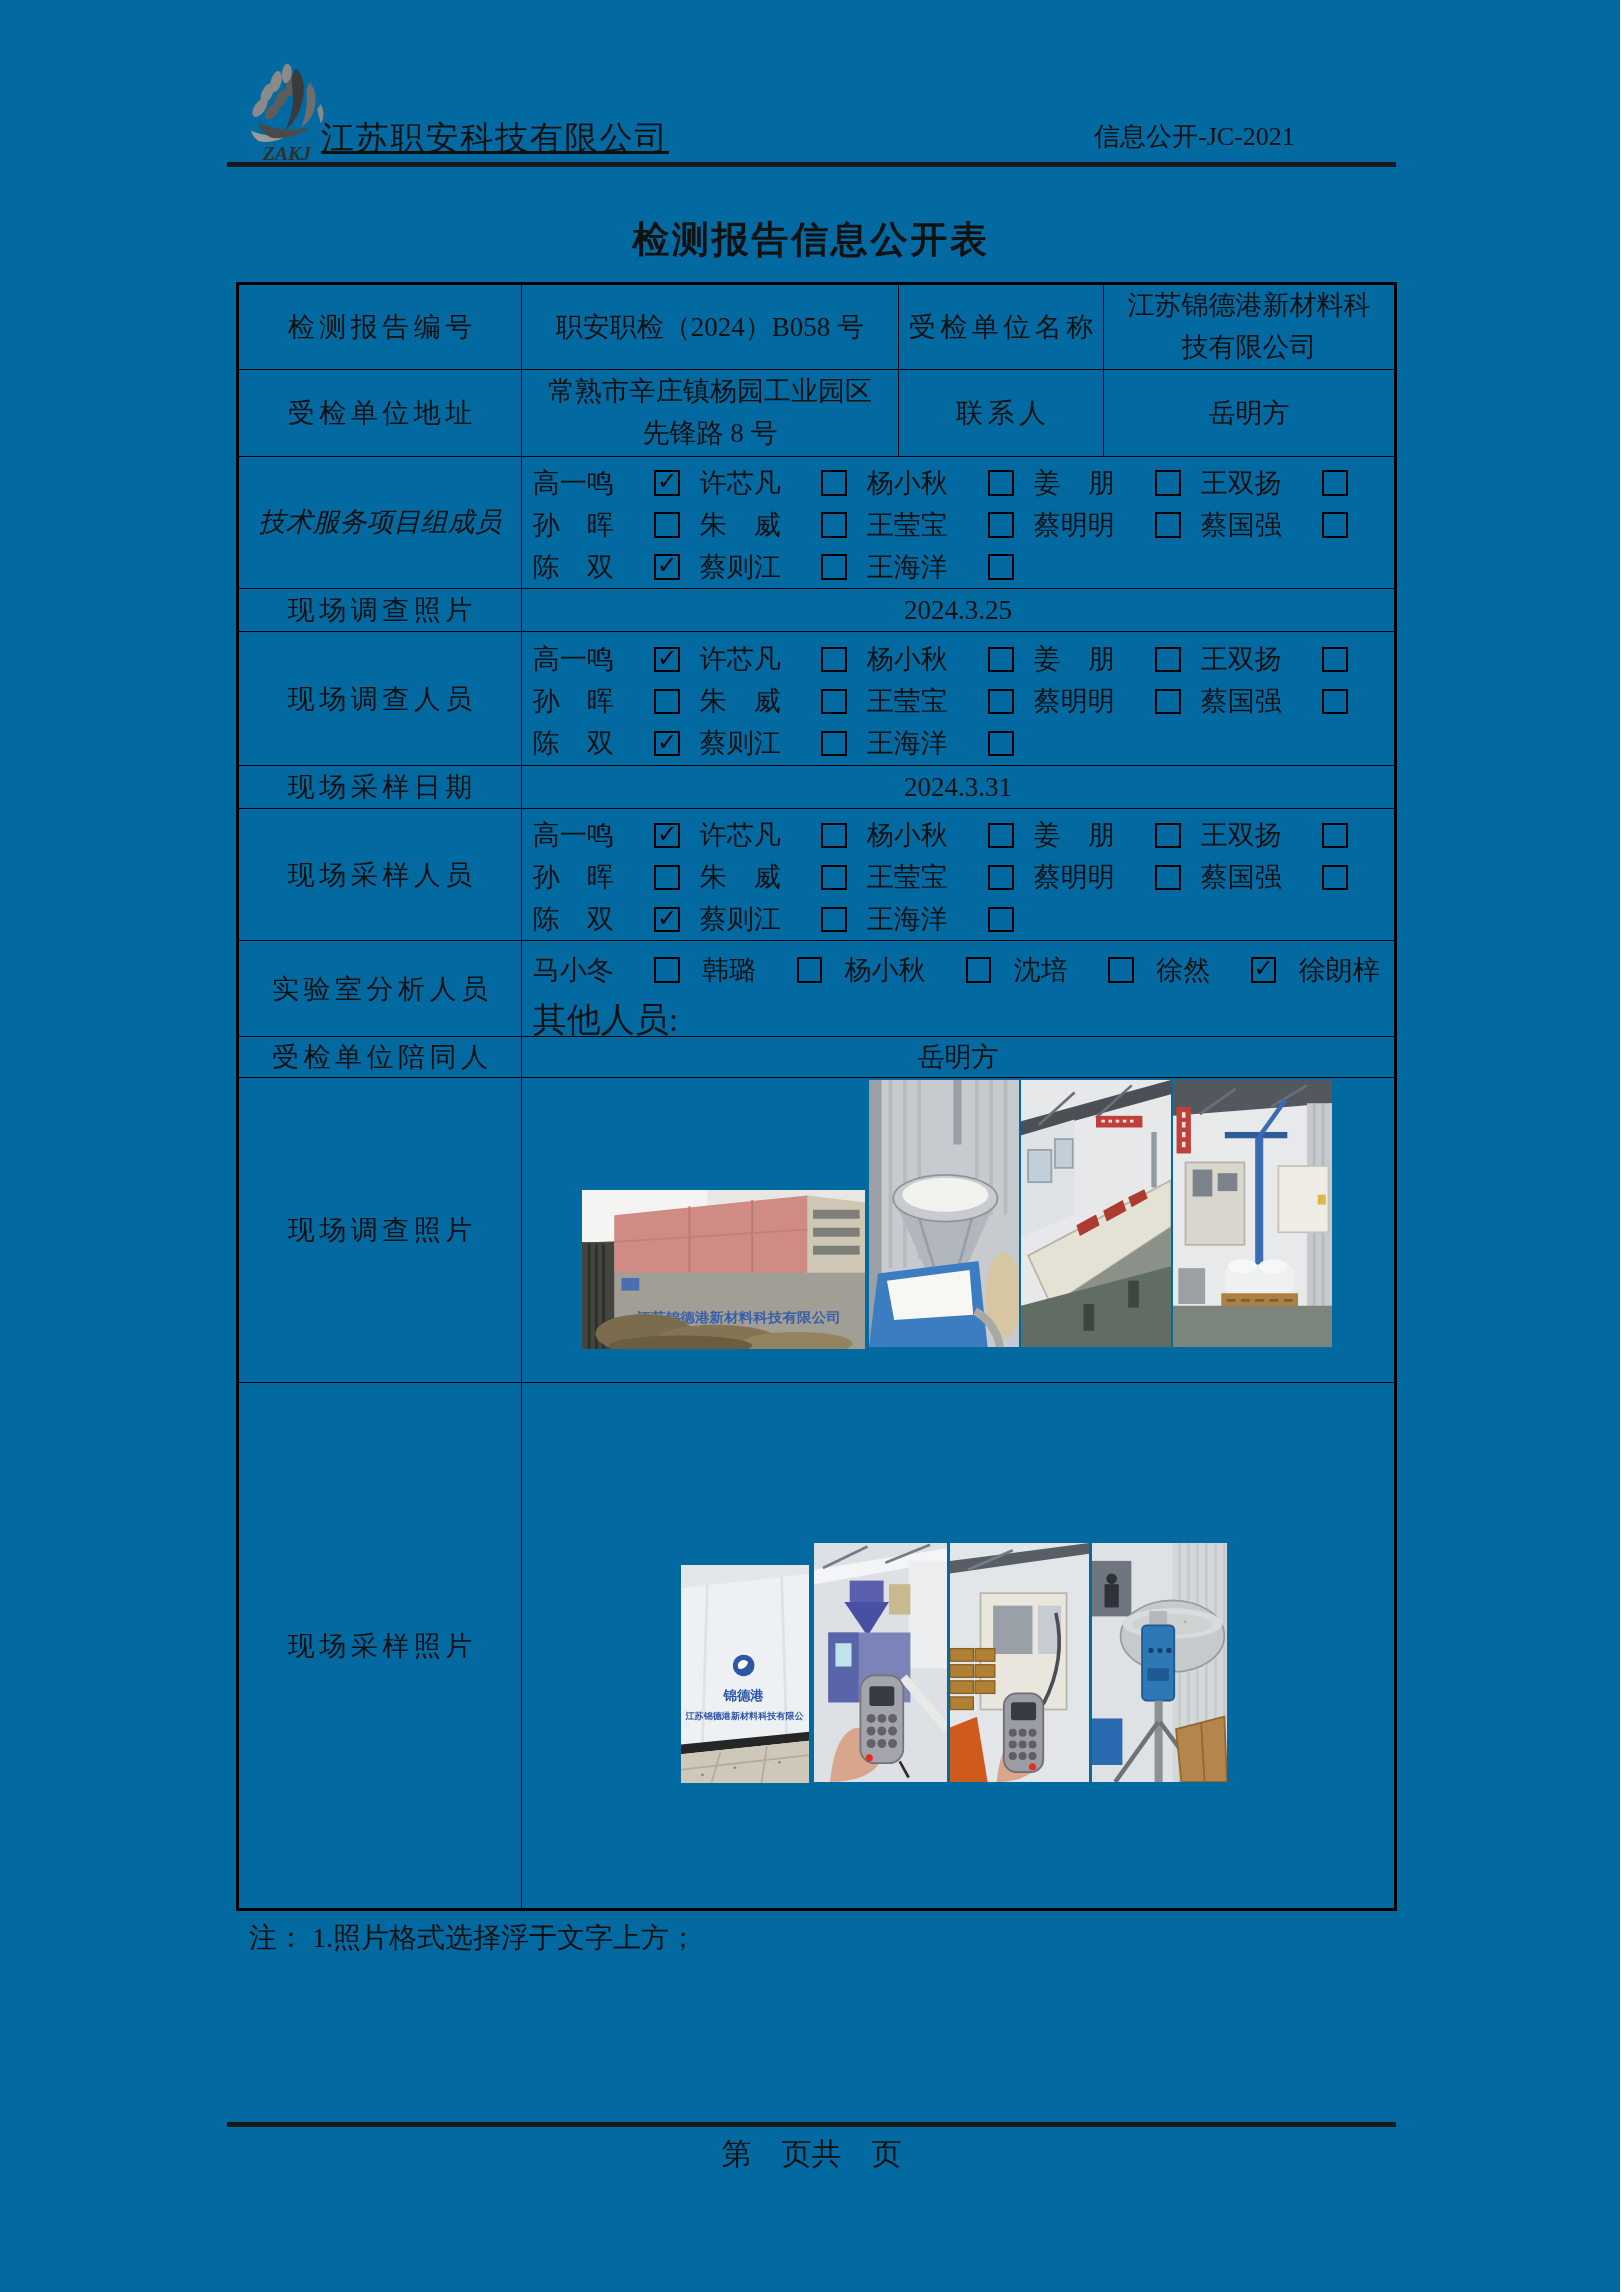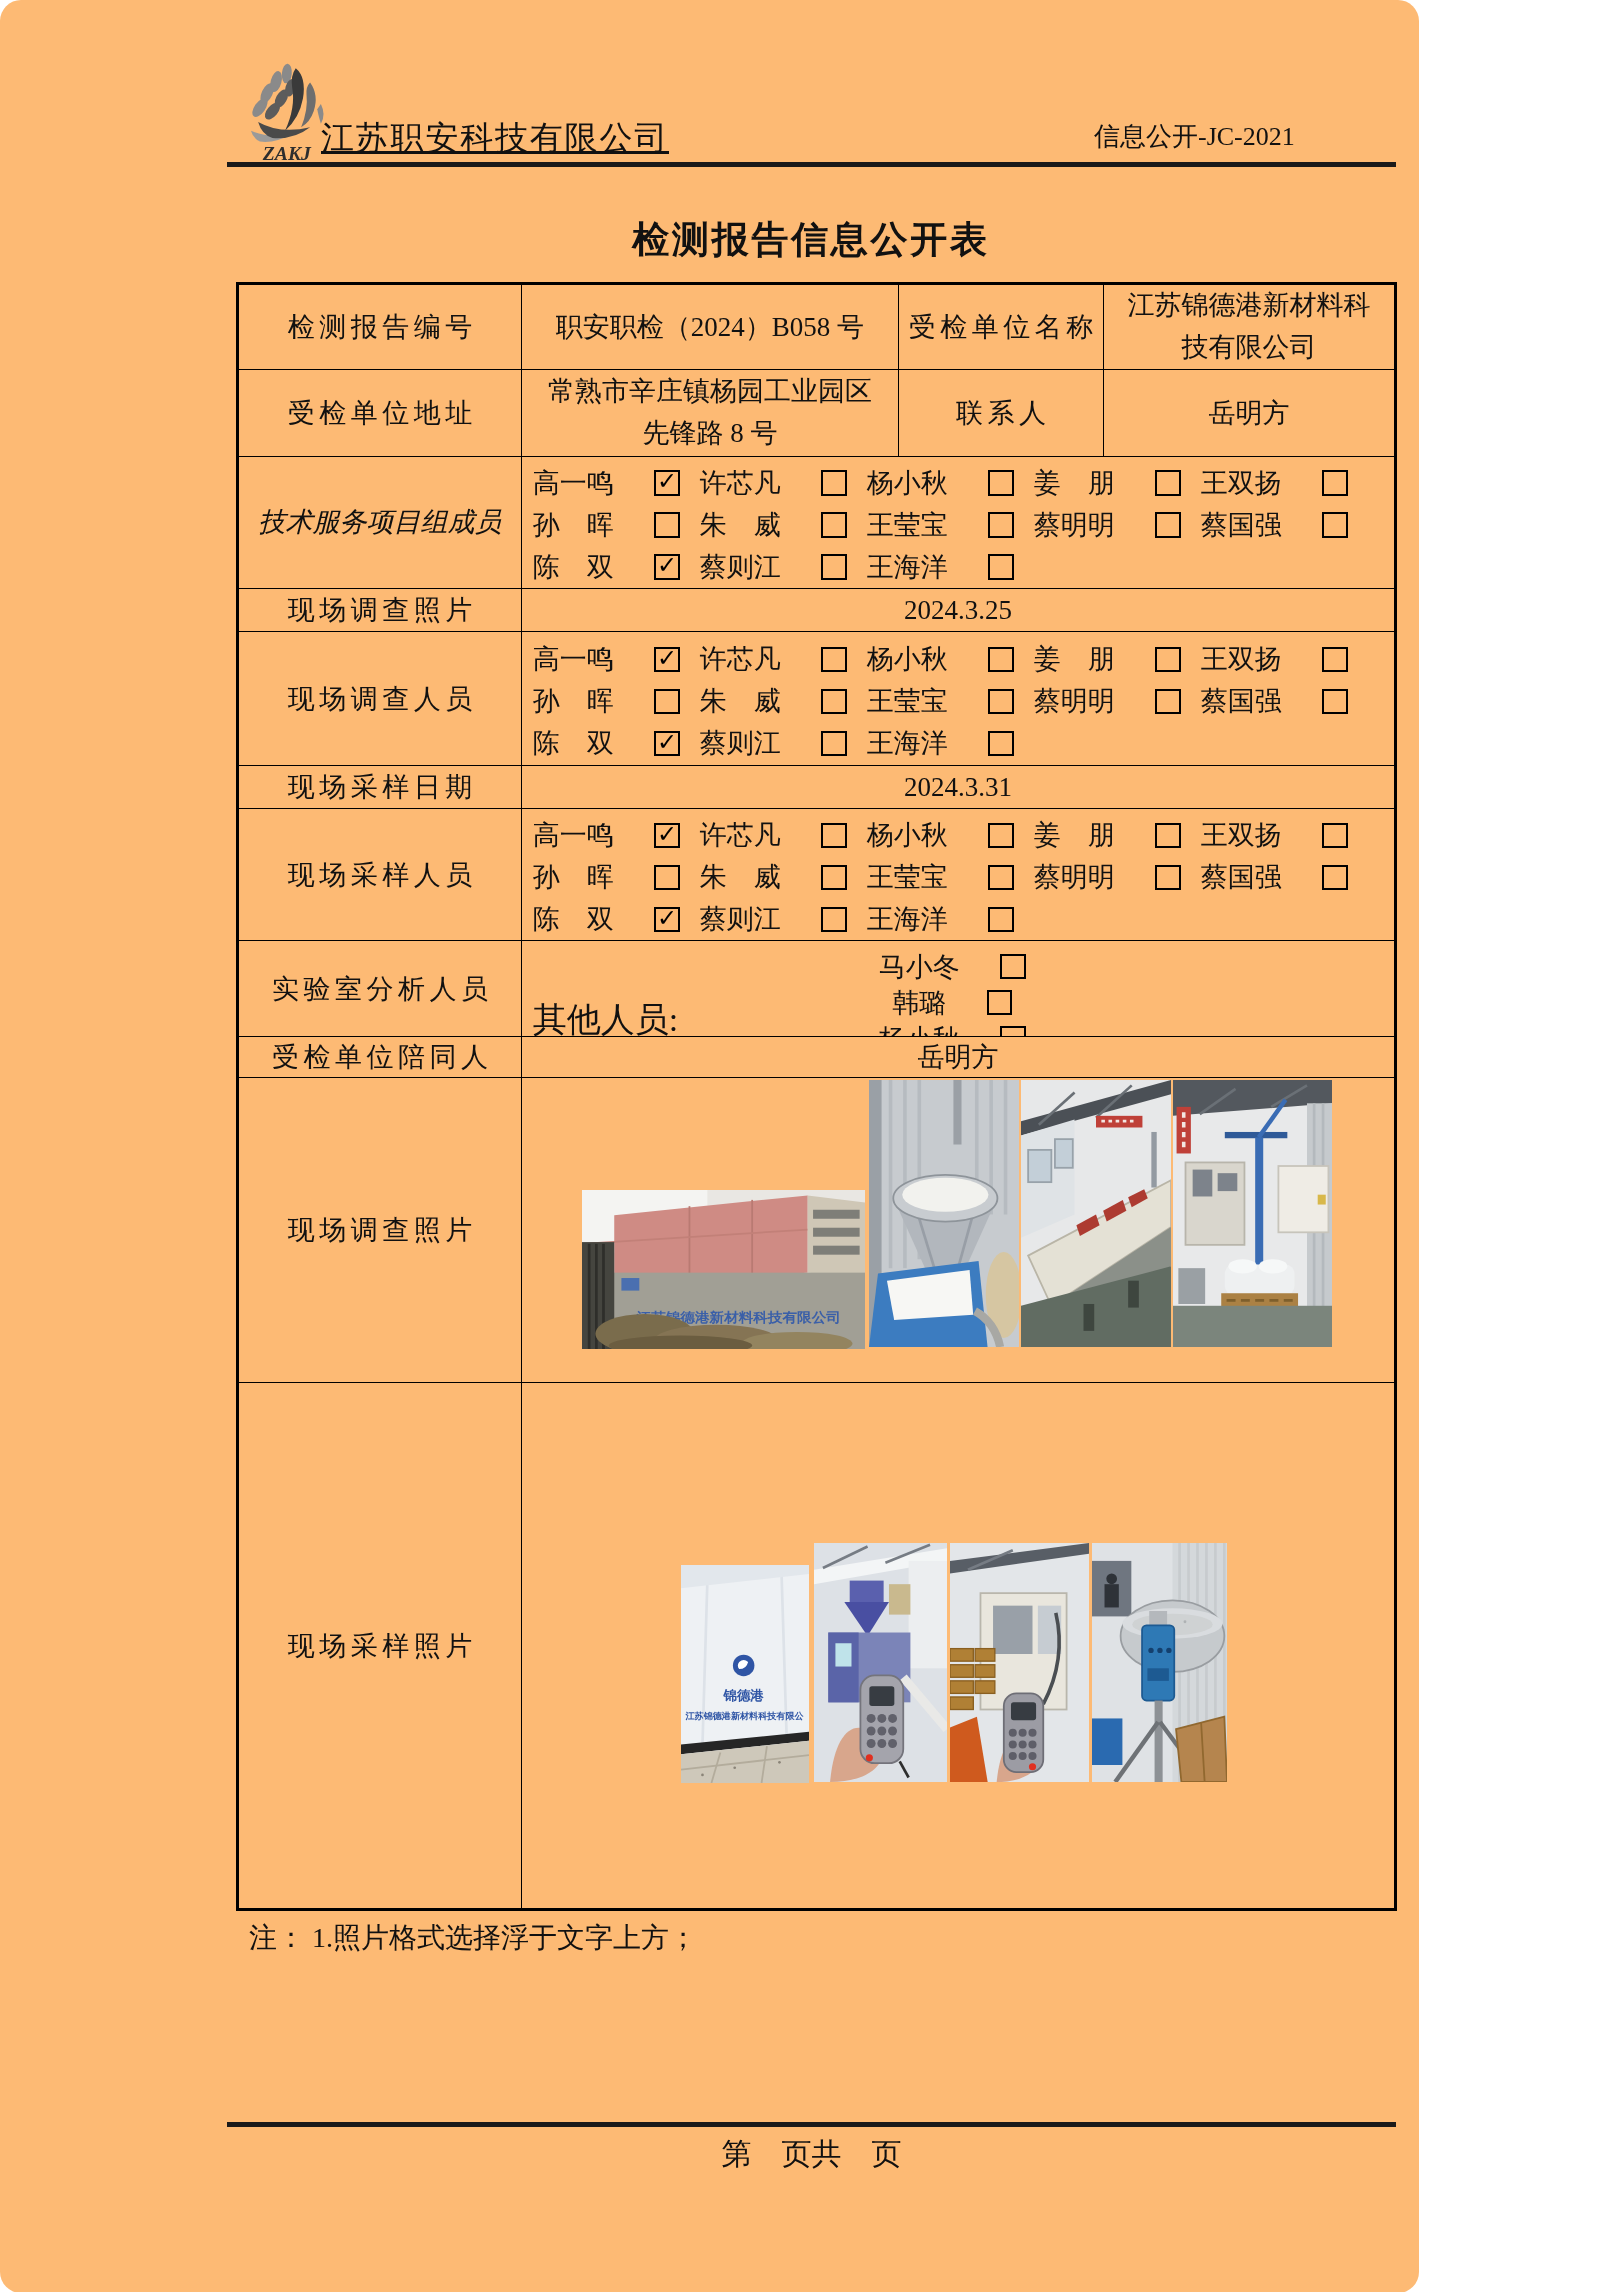--- a/index.html
+++ b/index.html
@@ -1,17 +1,17 @@
 <!DOCTYPE html>
 <html style="font-size:14.3px"><head>
 <meta charset="utf-8">
 <style>
   html,body{margin:0;padding:0;background:#ffffff;}
   body{font-family:"Liberation Serif","DejaVu Serif",serif;color:#111;}
-  #page{position:relative;width:1419px;height:2293px;background:#fdba74;overflow:hidden;border-radius:21px;}
+  #page{position:relative;width:1620px;height:2293px;background:#0369a1;overflow:hidden;}
 
   
   .hdr-company{position:absolute;left:321px;top:116px;font-size:33px;letter-spacing:1.8px;text-decoration:underline;}
   .hdr-code{position:absolute;left:1094px;top:119px;font-size:26px;}
   .hdr-rule{position:absolute;left:227px;top:162px;width:1169px;height:4.5px;background:#1a1a1a;}
   .logo{position:absolute;left:240px;top:52px;width:99px;height:112px;}
 
   
   .doc-title{position:absolute;left:0;top:215px;width:1622px;text-align:center;
              font-size:37px;font-weight:bold;letter-spacing:2.7px;}
@@ -24,21 +24,21 @@
   .ls0{letter-spacing:0;text-indent:0;font-style:italic;}
   .cell-center{text-align:center;}
   .preline{white-space:pre-line;line-height:1.55;}
   tr.r1{height:83px;} tr.r2{height:87px;} tr.r3{height:132px;} tr.r4{height:43px;}
   tr.r5{height:134px;} tr.r6{height:43px;} tr.r7{height:132px;} tr.r8{height:94px;}
   tr.r9{height:41px;} tr.r10{height:305px;} tr.r11{height:527px;}
 
   
   .staff-grid{display:flex;flex-wrap:wrap;padding:5.4px 0 0 10.7px;}
   .person{display:inline-flex;align-items:center;width:167px;height:42px;gap:36px;}
-  .lab-line{padding:7.2px 0 0 10.7px;height:43px;display:flex;align-items:center;flex-direction:column;}
+  .lab-line{padding:7.2px 0 0 10.7px;height:43px;display:flex;align-items:center;}
   .lab-line .person{width:auto;margin-right:22.4px;height:auto;}
   .pname{font-size:27px;white-space:pre;}
   .cbox{display:inline-block;width:21.5px;height:21.5px;border:2.7px solid #000;margin-left:4.5px;
         font-family:"DejaVu Sans",sans-serif;font-size:24px;font-weight:bold;line-height:19px;
         text-align:center;color:#000;}
   .other-line{padding:5.4px 0 0 10.7px;height:39px;font-size:34px;}
 
   
   .photo-cell{position:relative;}
   .photo{position:absolute;display:block;}

